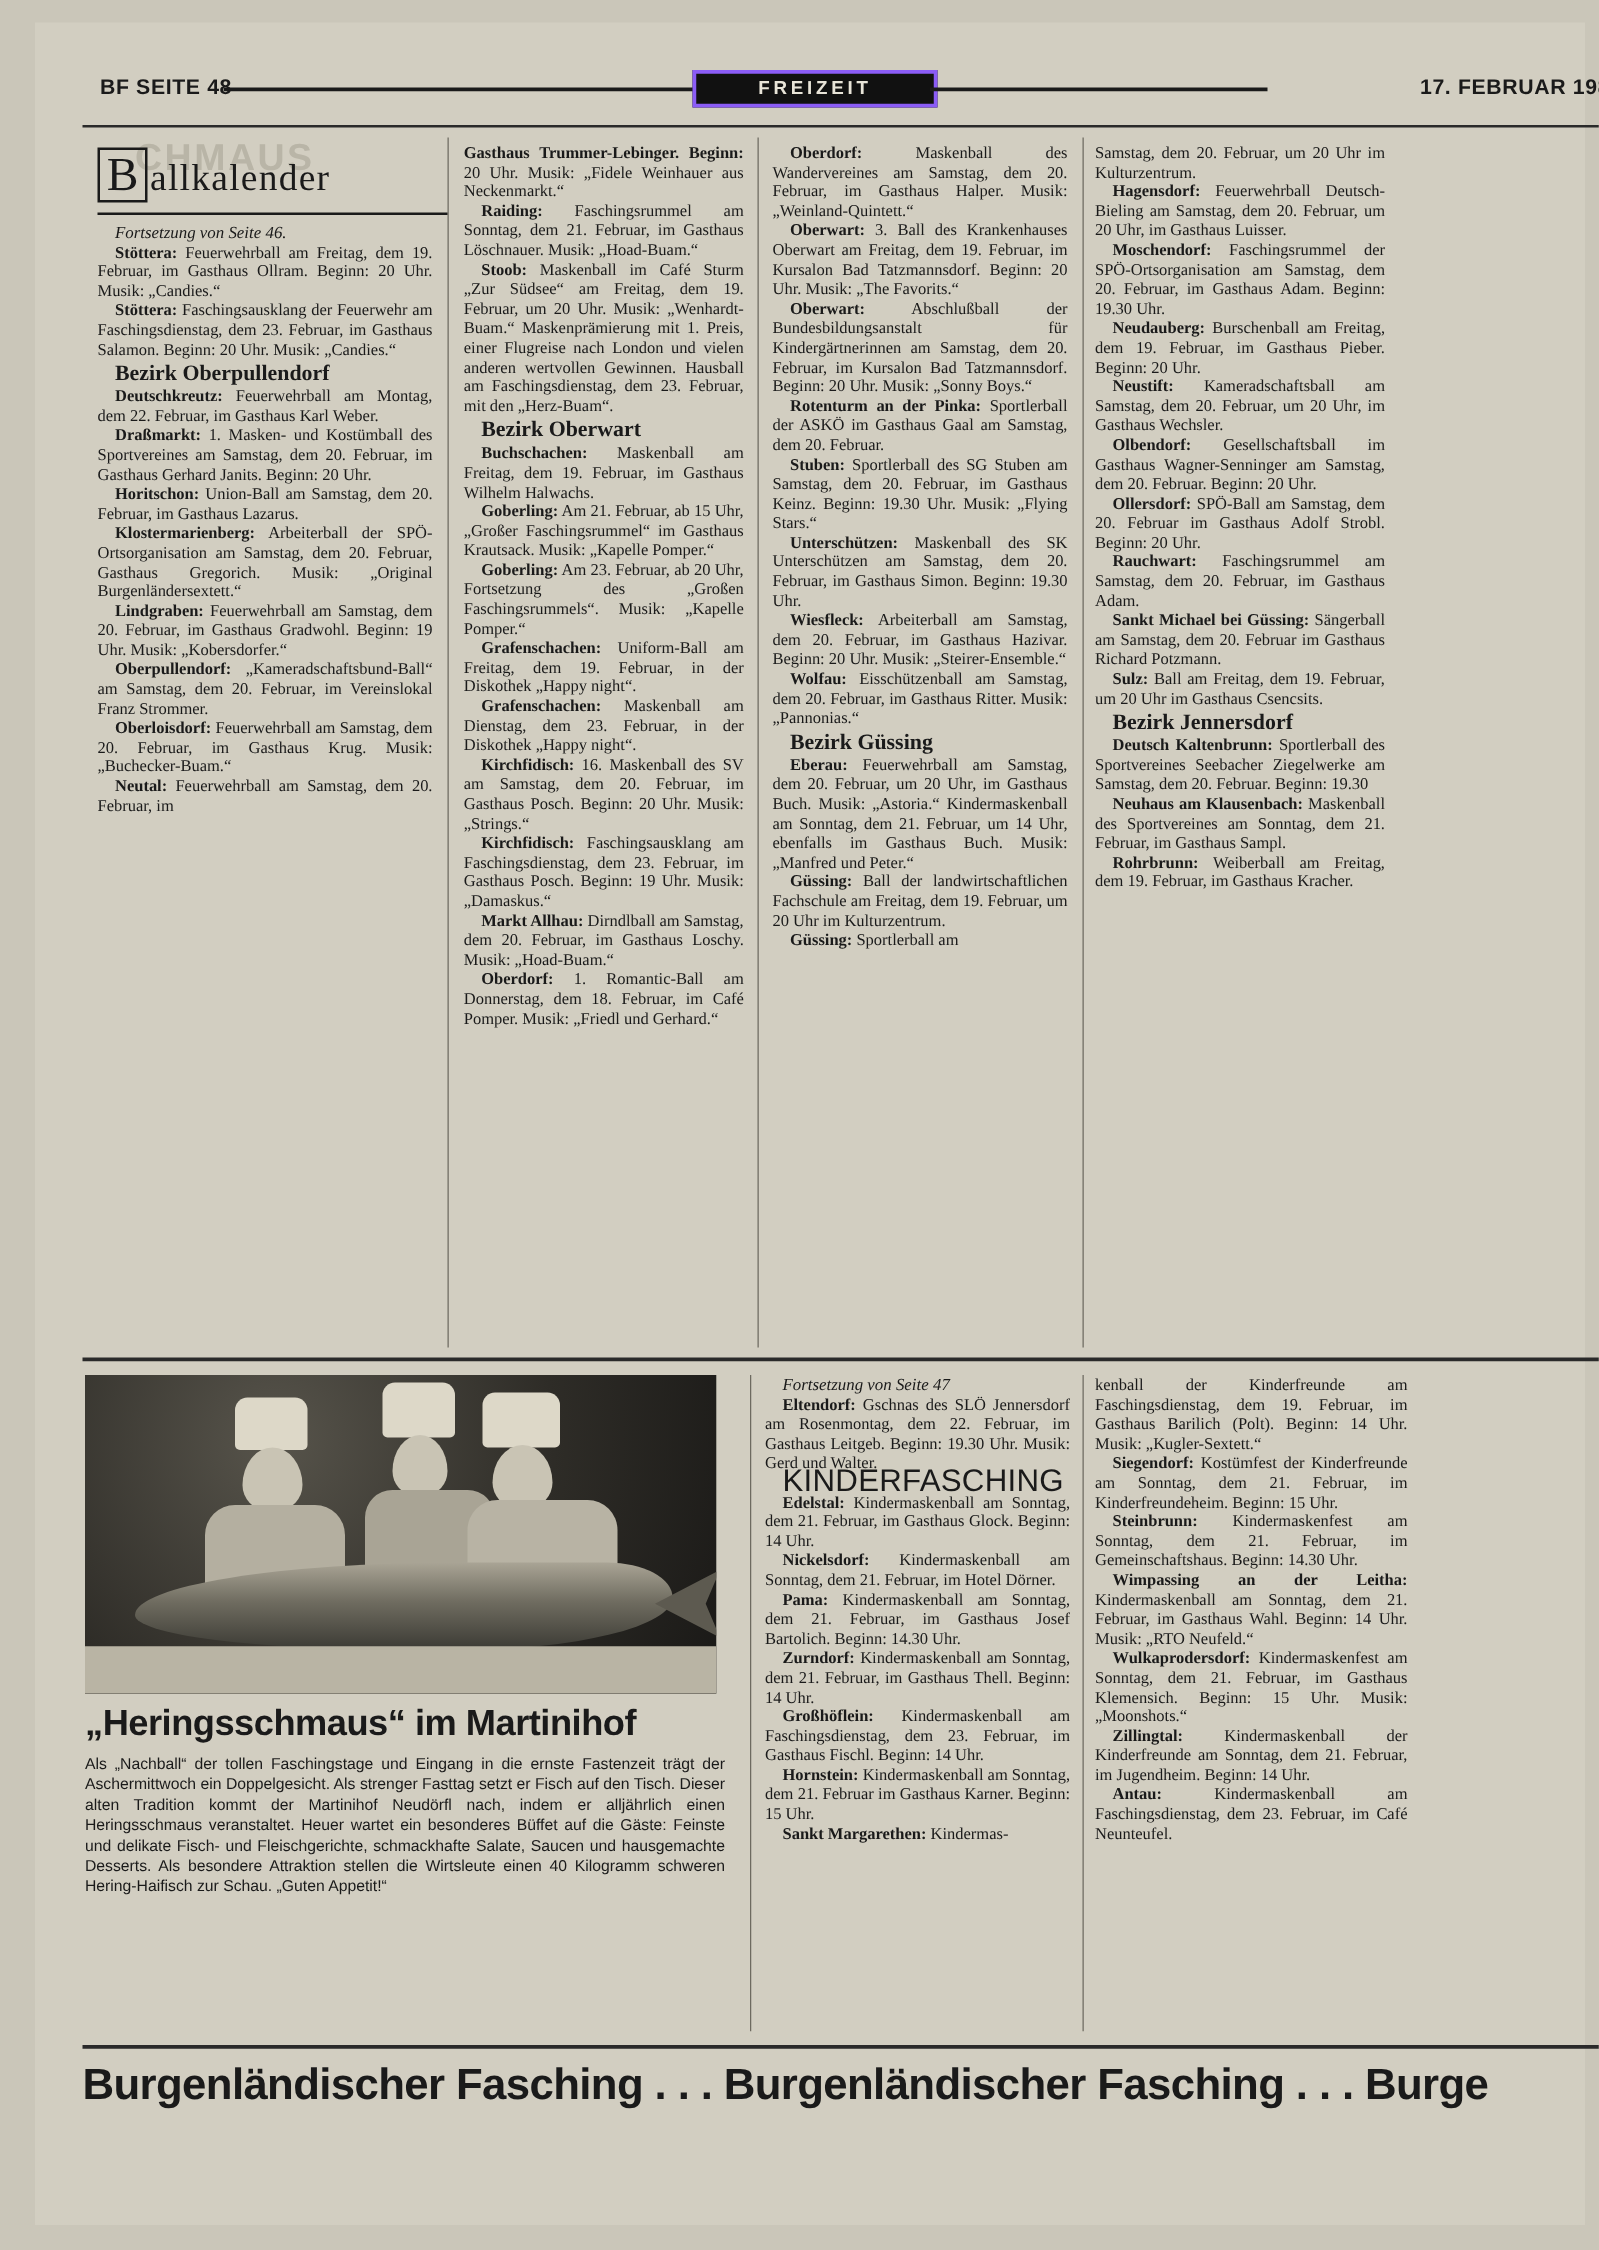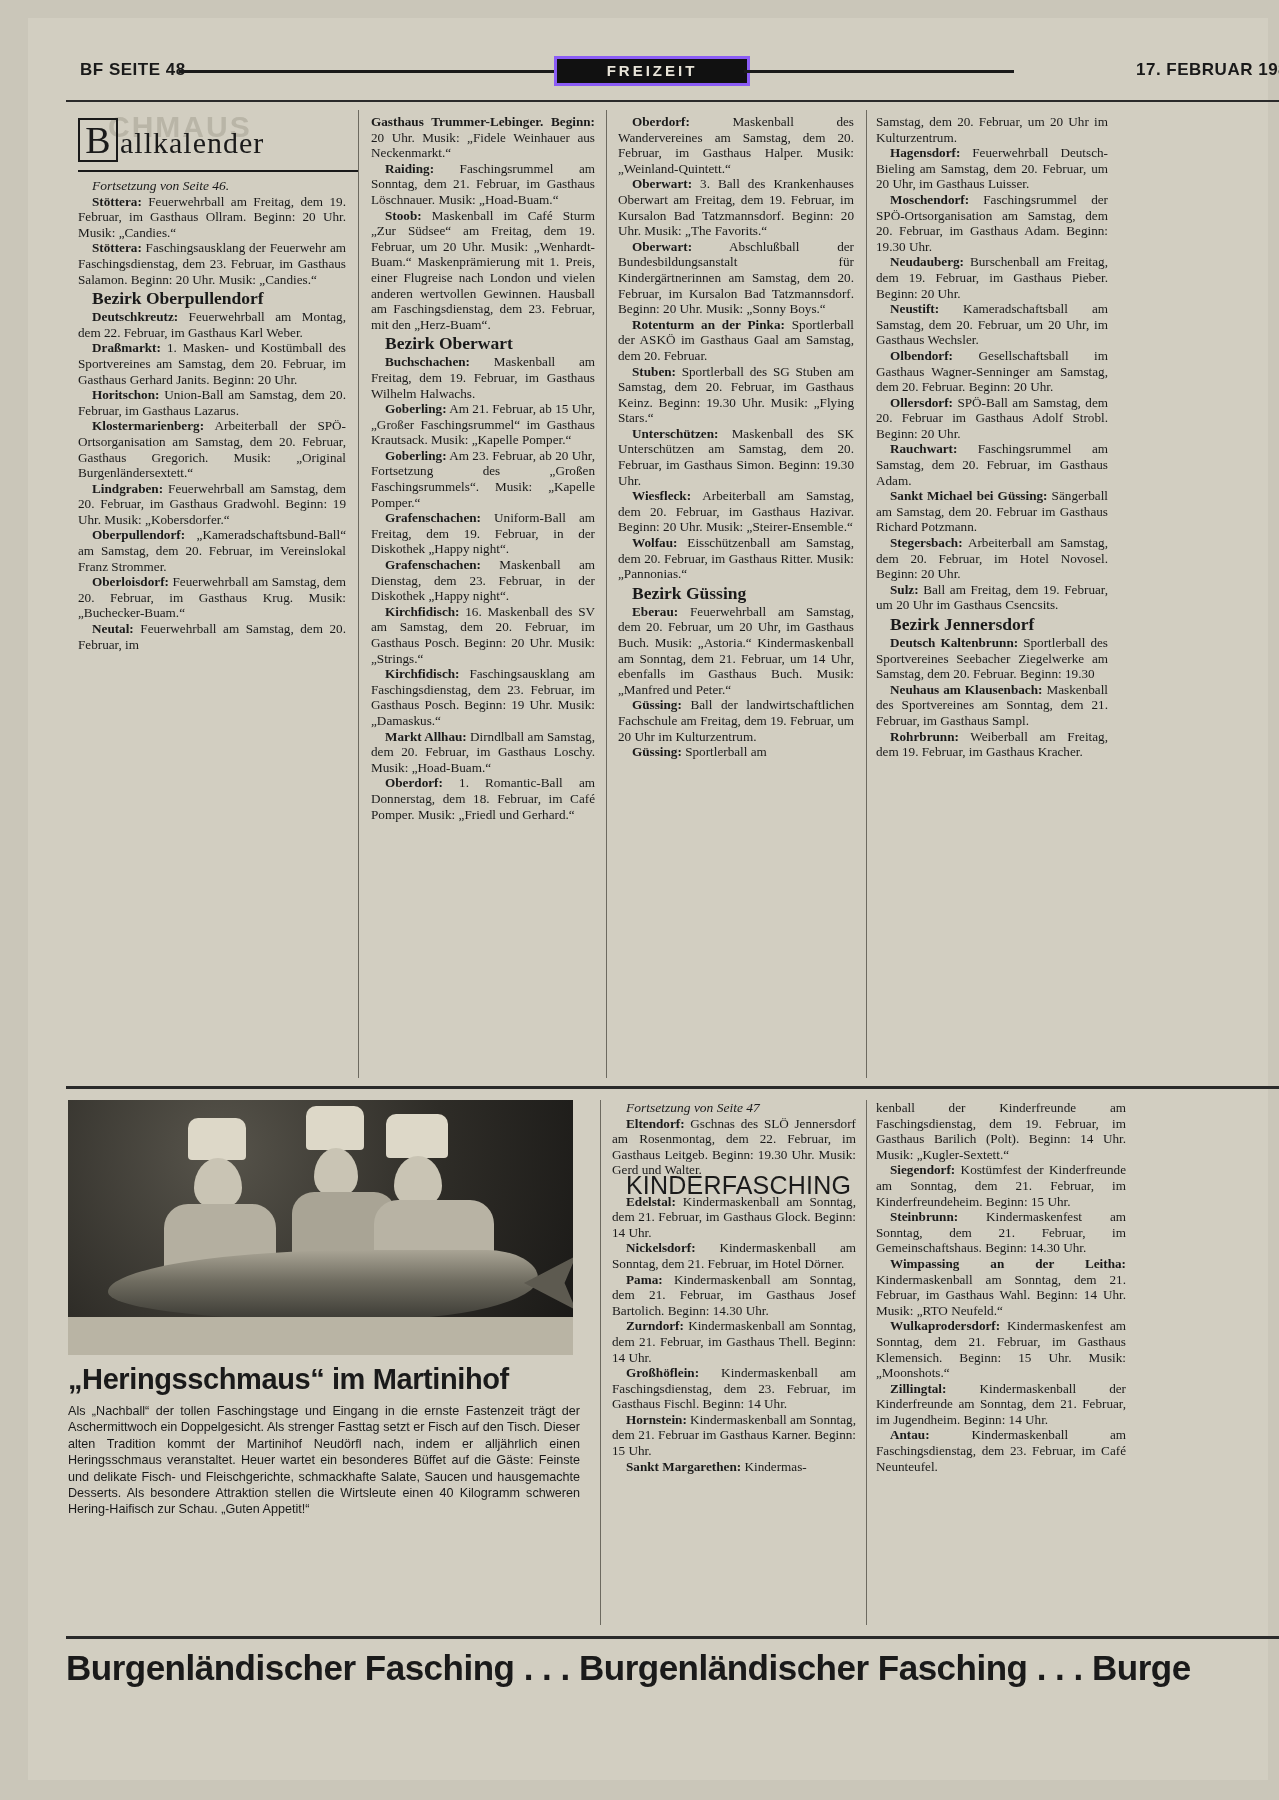--- a/index.html
+++ b/index.html
@@ -166,21 +166,20 @@
   <div class="col" style="left:848px;top:96px;width:232px;">
     <p class="noind">Samstag, dem 20. Februar, um 20 Uhr im Kulturzentrum.</p>
     <p><b>Hagensdorf:</b> Feuerwehrball Deutsch-Bieling am Samstag, dem 20. Februar, um 20 Uhr, im Gasthaus Luisser.</p>
     <p><b>Moschendorf:</b> Faschingsrummel der SPÖ-Ortsorganisation am Samstag, dem 20. Februar, im Gasthaus Adam. Beginn: 19.30 Uhr.</p>
     <p><b>Neudauberg:</b> Burschenball am Freitag, dem 19. Februar, im Gasthaus Pieber. Beginn: 20 Uhr.</p>
     <p><b>Neustift:</b> Kameradschaftsball am Samstag, dem 20. Februar, um 20 Uhr, im Gasthaus Wechsler.</p>
     <p><b>Olbendorf:</b> Gesellschaftsball im Gasthaus Wagner-Senninger am Samstag, dem 20. Februar. Beginn: 20 Uhr.</p>
     <p><b>Ollersdorf:</b> SPÖ-Ball am Samstag, dem 20. Februar im Gasthaus Adolf Strobl. Beginn: 20 Uhr.</p>
     <p><b>Rauchwart:</b> Faschingsrummel am Samstag, dem 20. Februar, im Gasthaus Adam.</p>
     <p><b>Sankt Michael bei Güssing:</b> Sängerball am Samstag, dem 20. Februar im Gasthaus Richard Potzmann.</p>
-    <p><b>Stegersbach:</b> Arbeiterball am Samstag, dem 20. Februar, im Hotel Novosel. Beginn: 20 Uhr.</p>
     <p><b>Sulz:</b> Ball am Freitag, dem 19. Februar, um 20 Uhr im Gasthaus Csencsits.</p>
     <p class="sec">Bezirk Jennersdorf</p>
     <p><b>Deutsch Kaltenbrunn:</b> Sportlerball des Sportvereines Seebacher Ziegelwerke am Samstag, dem 20. Februar. Beginn: 19.30</p>
     <p><b>Neuhaus am Klausenbach:</b> Maskenball des Sportvereines am Sonntag, dem 21. Februar, im Gasthaus Sampl.</p>
     <p><b>Rohrbrunn:</b> Weiberball am Freitag, dem 19. Februar, im Gasthaus Kracher.</p>
   </div>
 
   <div class="photo">
     <div class="bg"></div>
     <div class="hat" style="left:120px;top:18px;width:58px;height:42px;"></div>

